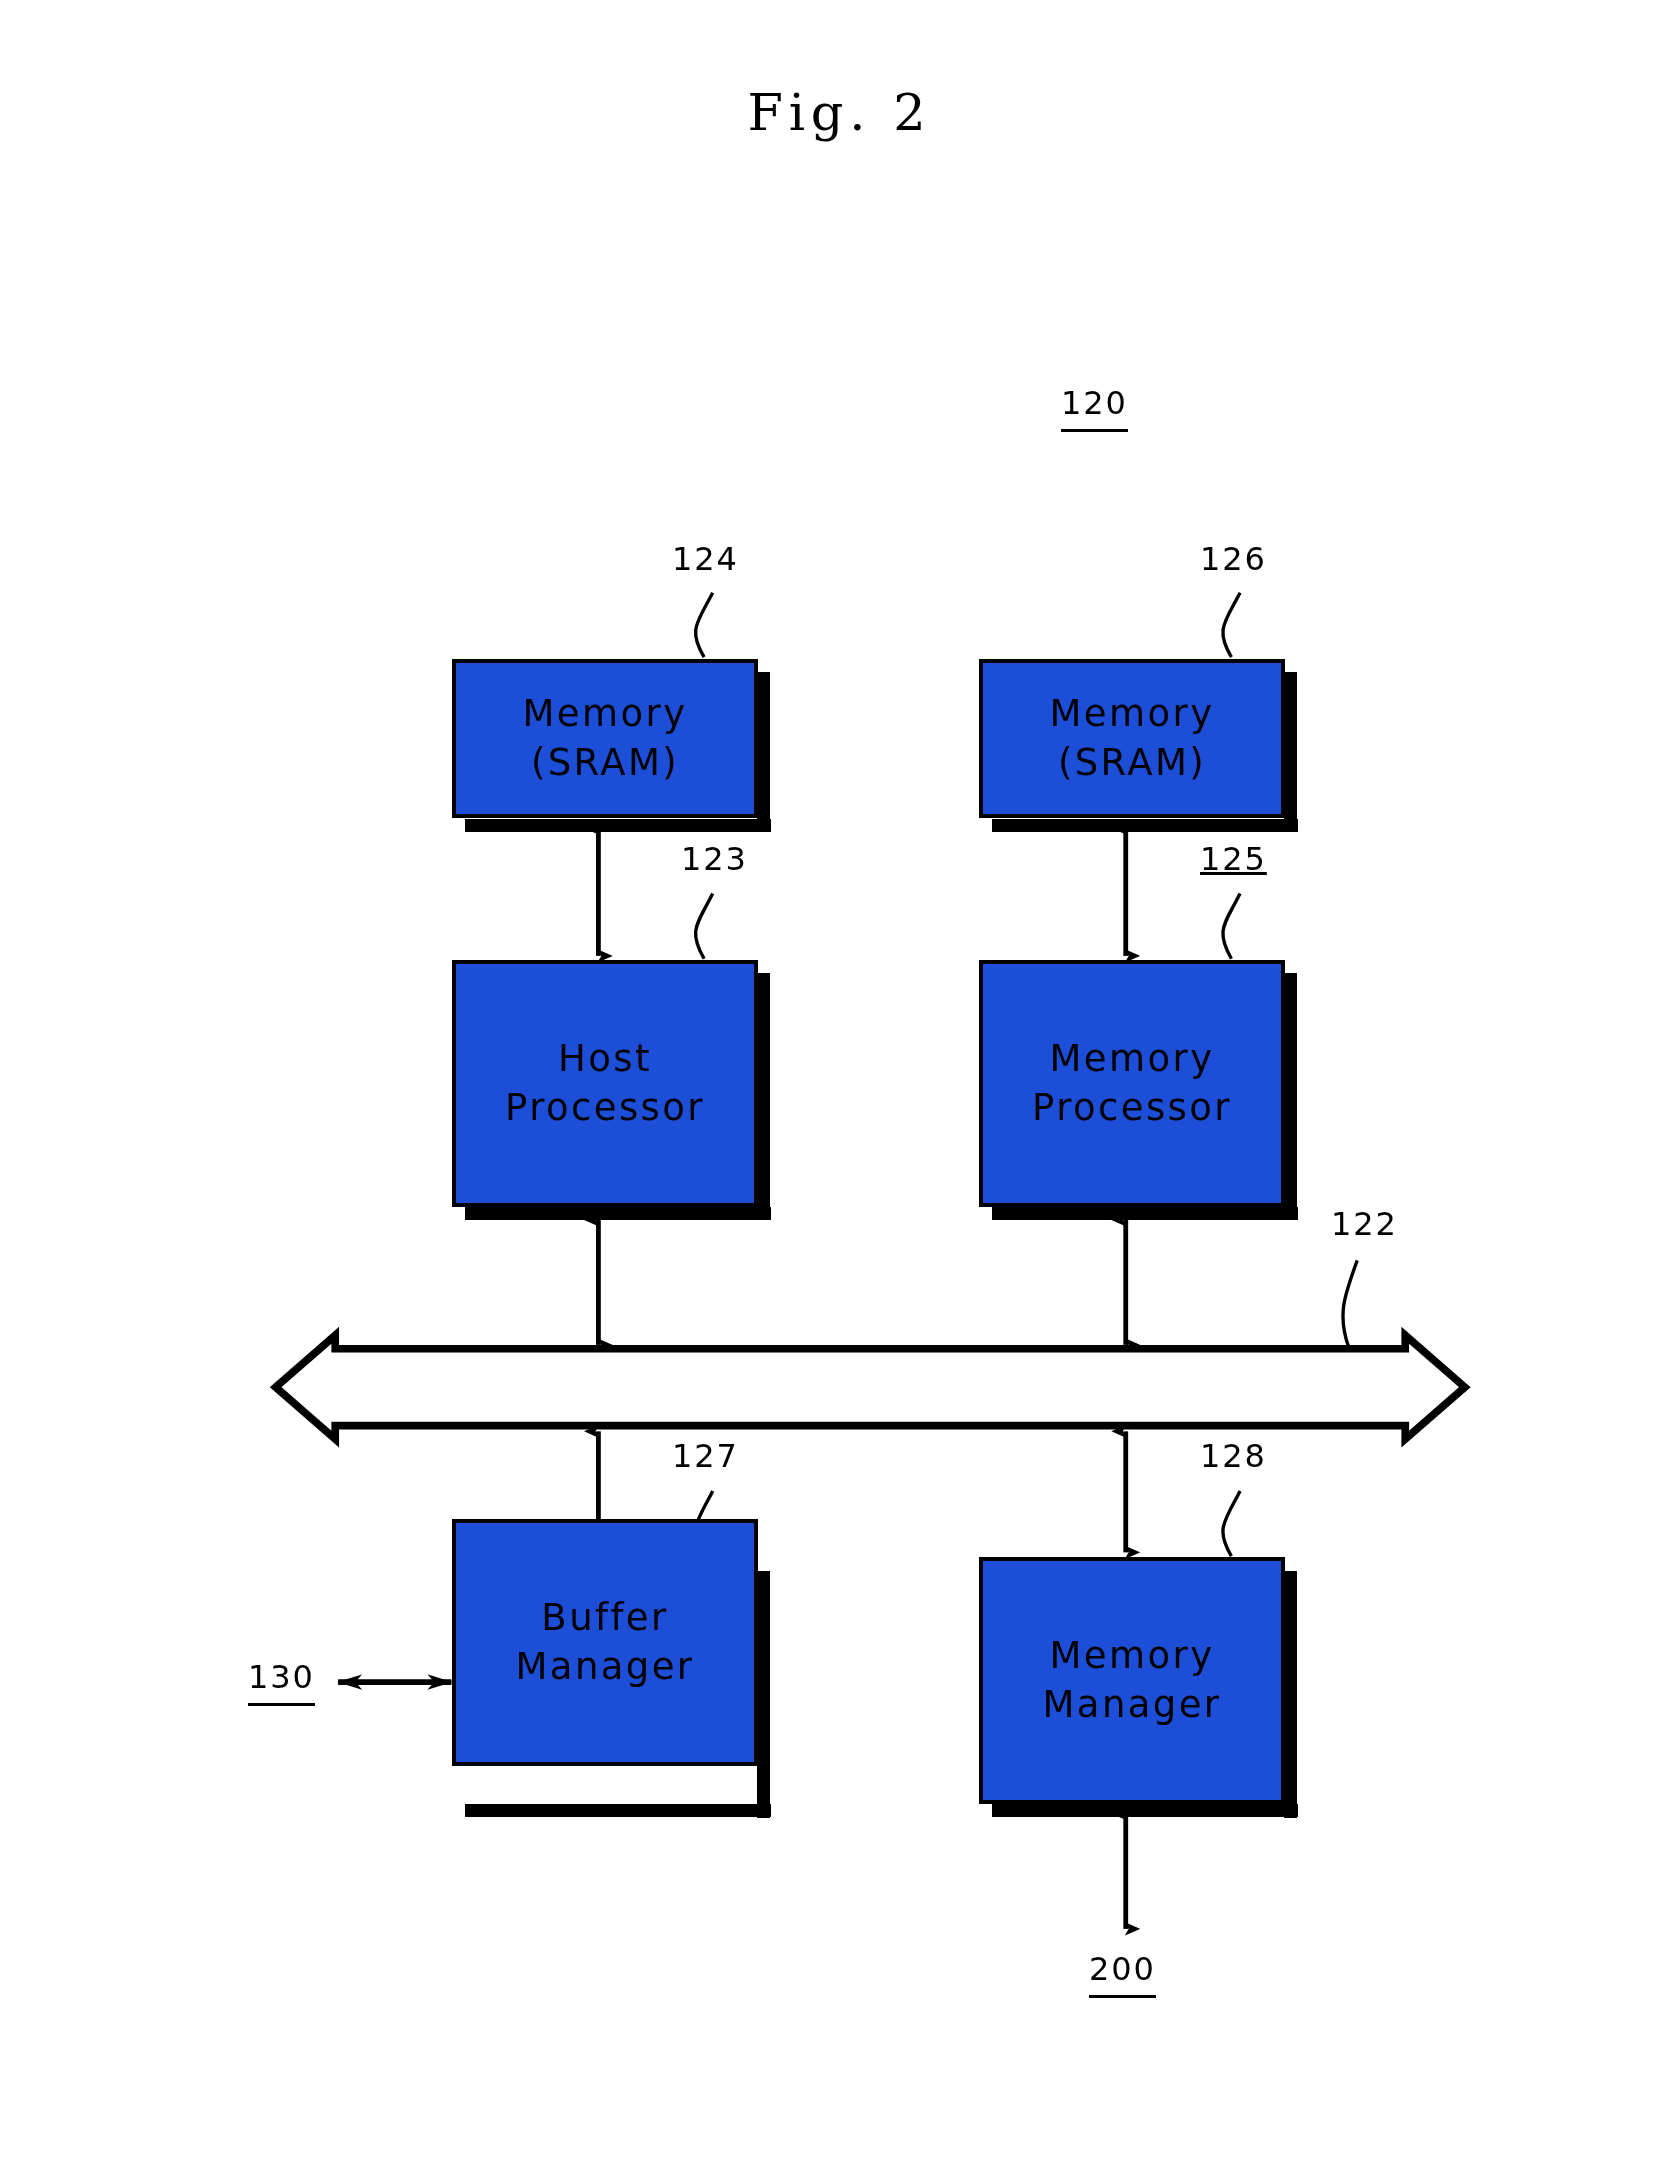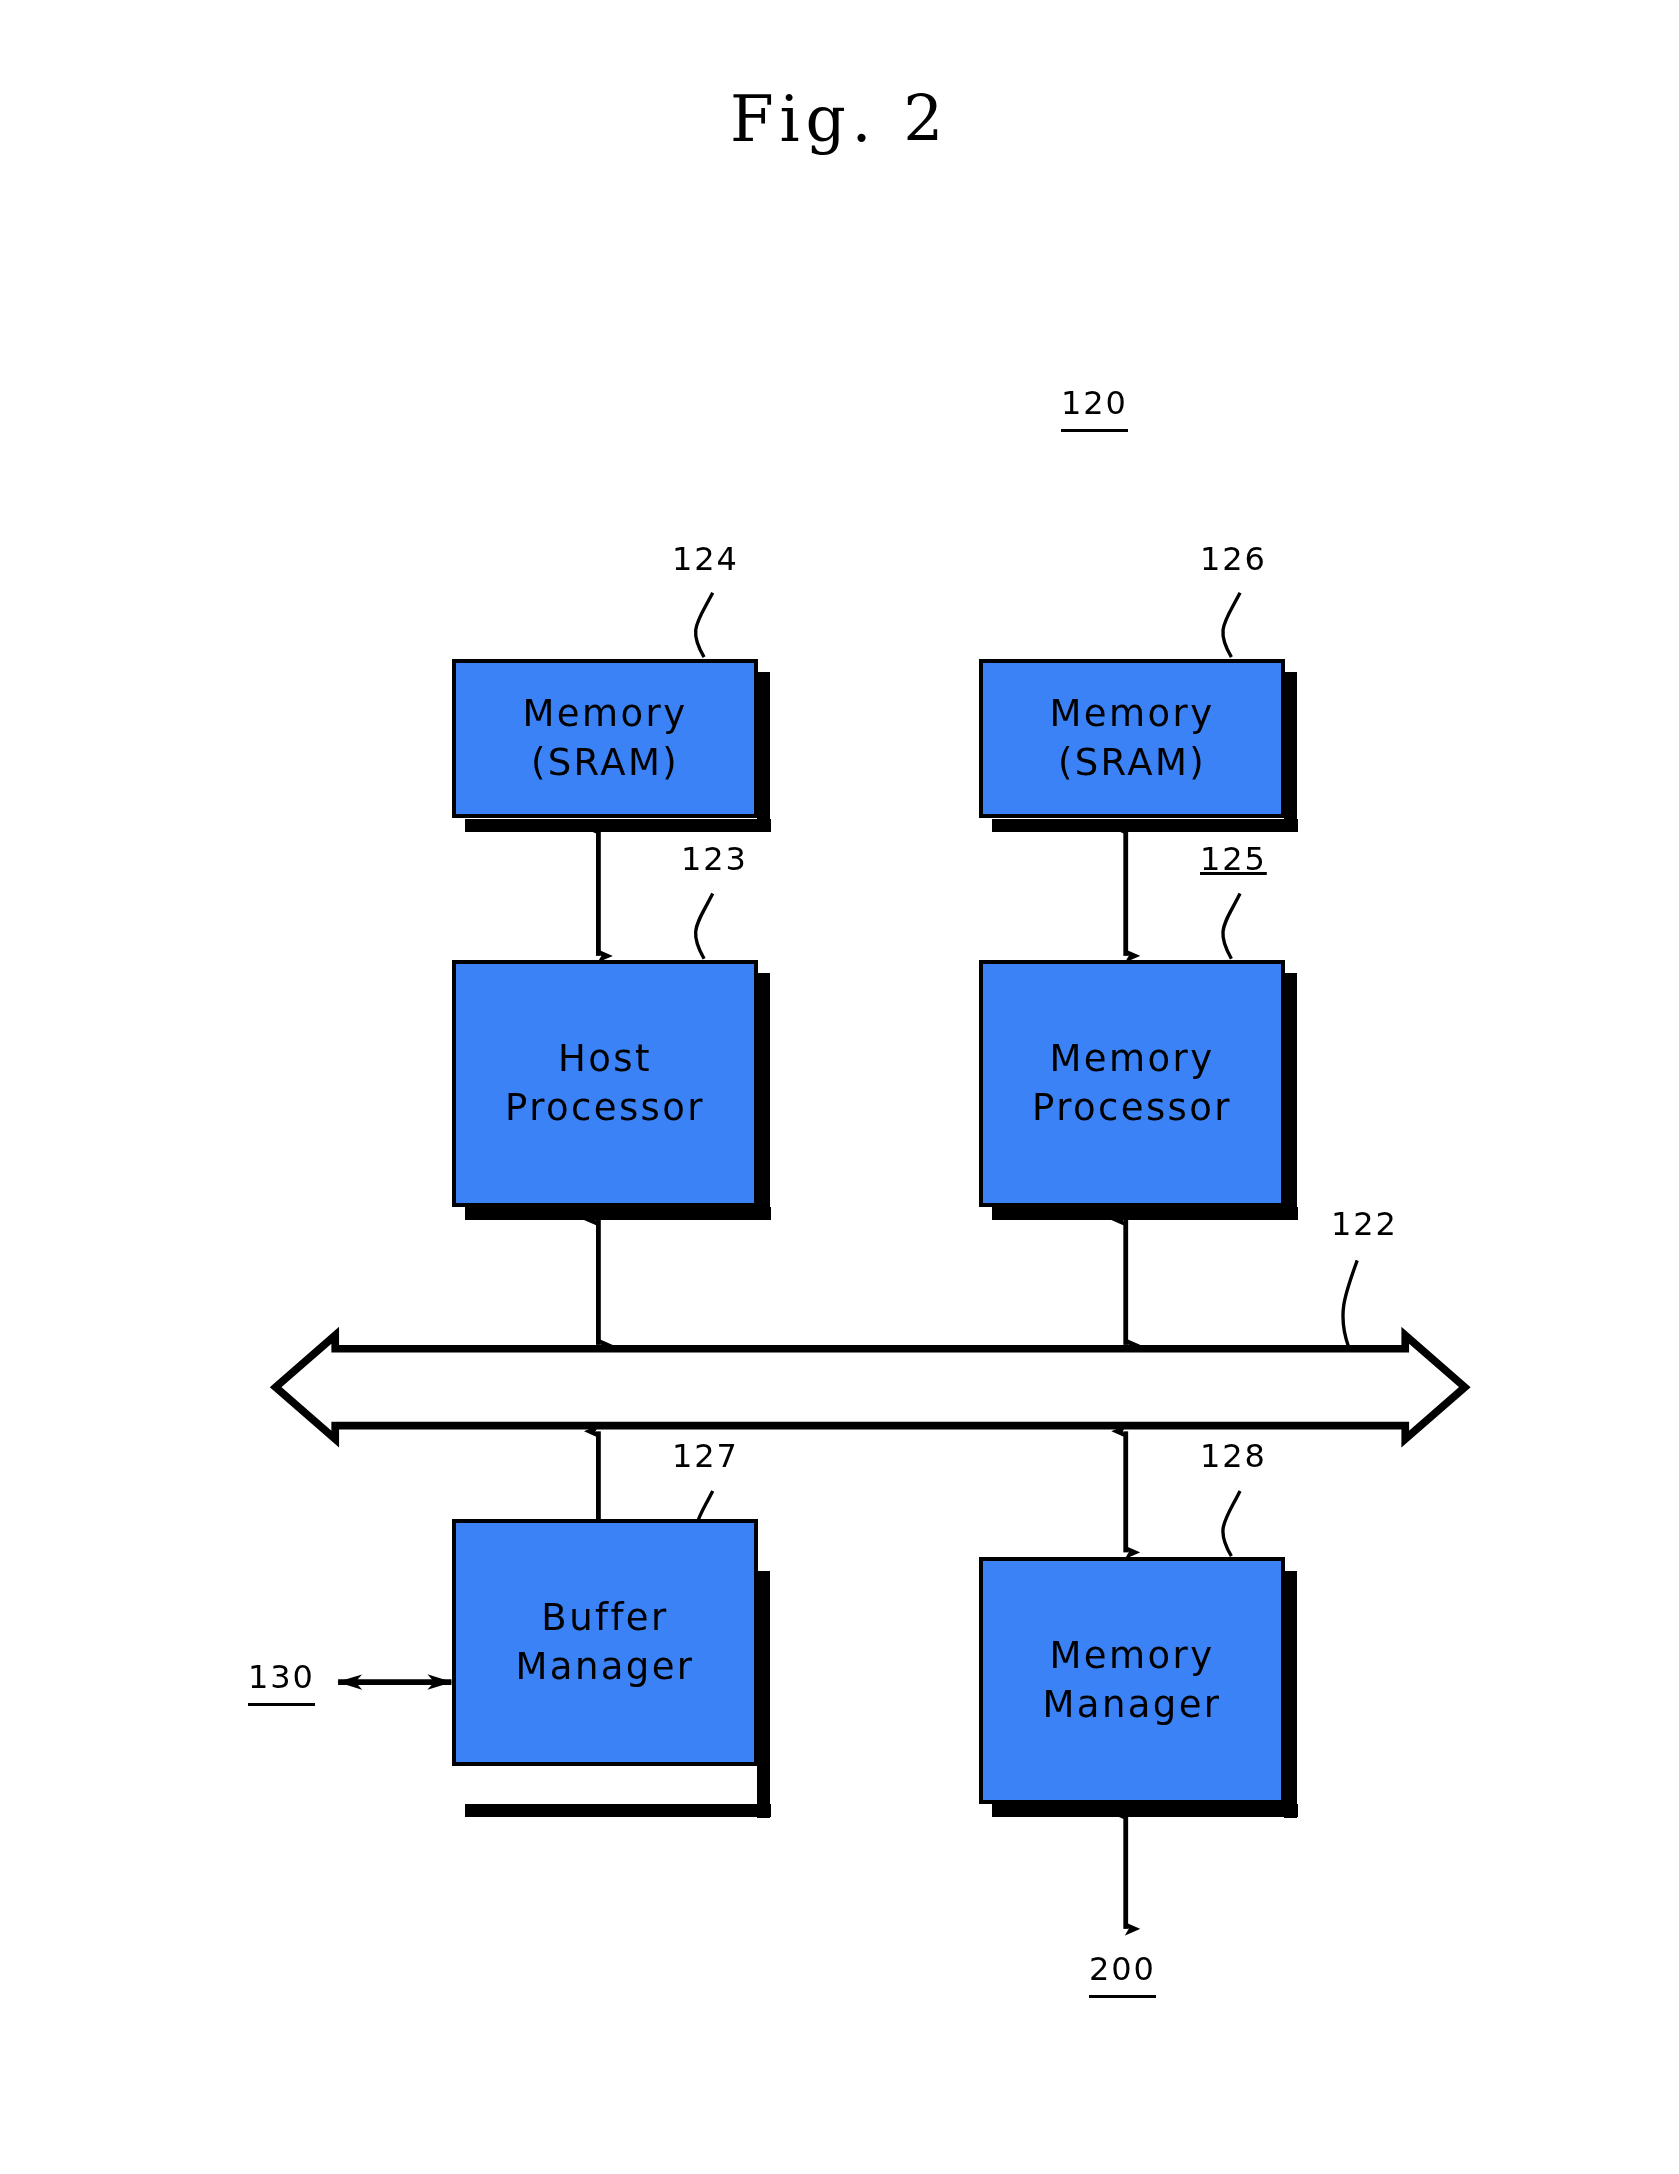--- a/index.html
+++ b/index.html
@@ -15,36 +15,36 @@
     color: #000000;
     overflow: hidden;
   }
   #figure-title {
     position: absolute;
     top: 83px;
     left: 0;
     width: 1679px;
     text-align: center;
     font-family: "DejaVu Serif", serif;
-    font-size: 63px;
+    font-size: 51px;
     letter-spacing: 5.8px;
     color: #000;
   }
   .diagram-canvas {
     position: absolute;
     top: 0;
     left: 0;
     width: 1679px;
     height: 2174px;
   }
   
   .node-box {
     position: absolute;
     box-sizing: border-box;
-    background: #3b82f6;
+    background: #1d4ed8;
     border: 4.8px solid #000000;
     display: flex;
     align-items: center;
     justify-content: center;
     z-index: 5;
   }
   .node-box .node-label {
     text-align: center;
     font-family: "DejaVu Sans", sans-serif;
     font-size: 37px;

